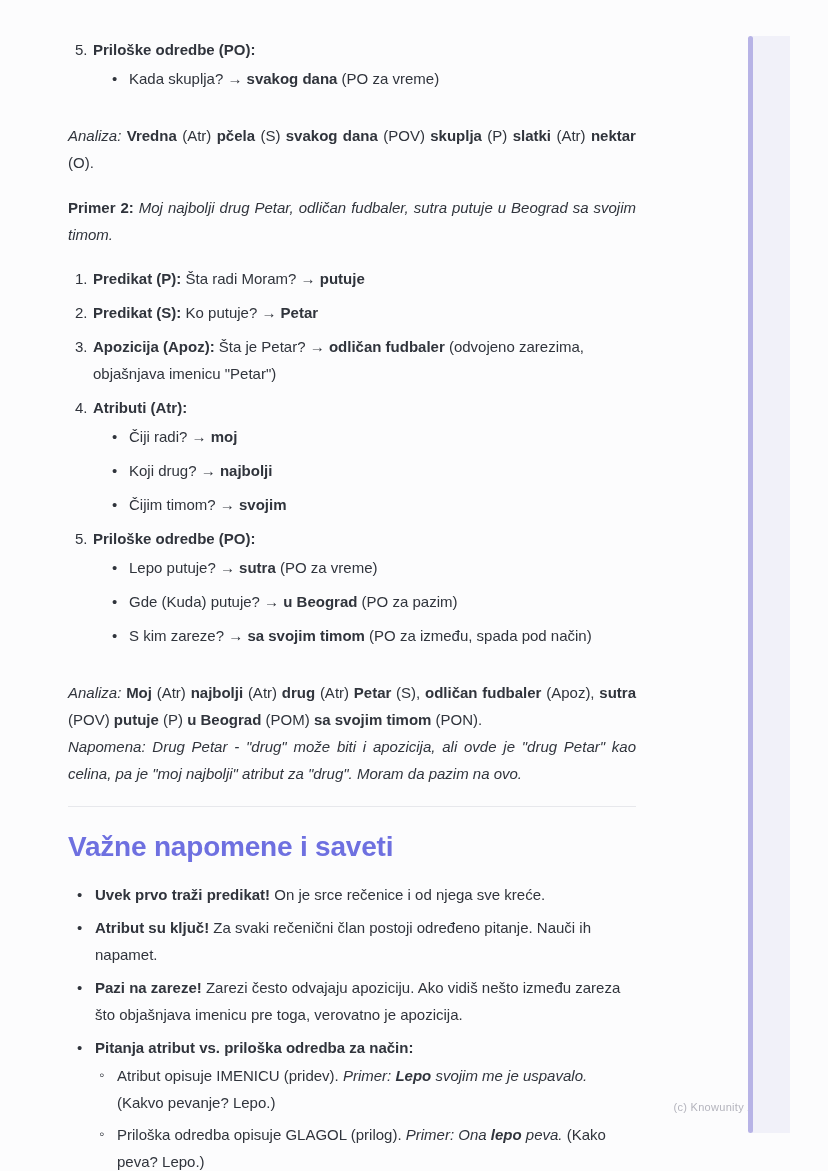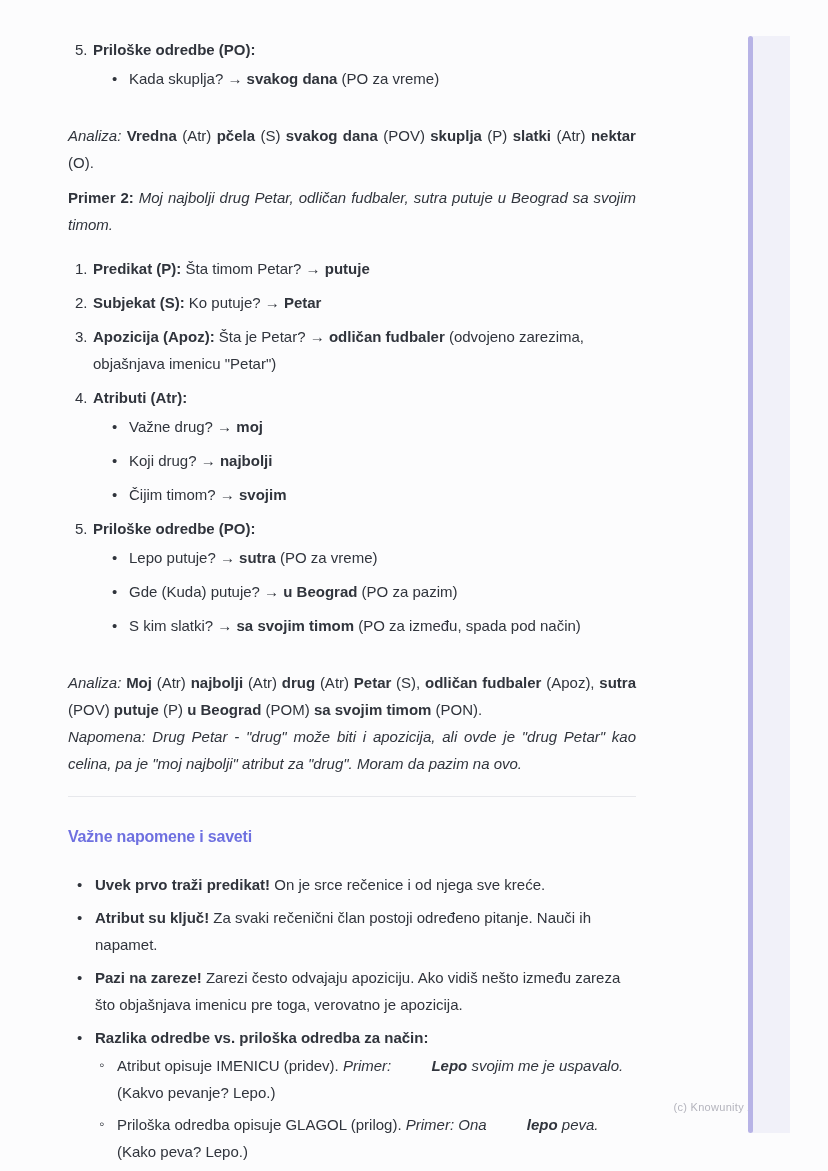--- a/index.html
+++ b/index.html
@@ -21,21 +21,21 @@
   }
   .page{position:absolute;inset:0;}
   .content{
     position:absolute;
     left:68px;top:0;width:568px;
     padding-top:36px;
     font-size:15px;line-height:27px;
   }
   .run.b{font-weight:700;}
   .run.i{font-style:italic;}
-  .run.bi{font-weight:700;font-style:italic;margin-left:36px;}
+  .run.bi{font-weight:700;font-style:italic;}
 
   .blk{position:relative;}
   
   .oli{padding-left:25px;}
   .oli .num{position:absolute;left:7px;top:0;}
   * + .oli{margin-top:7px;}
   .para + .oli{margin-top:17px;}
   
   .ul1{padding-left:61px;}
   .ul1 .mark{position:absolute;left:44px;top:0;}
@@ -46,26 +46,26 @@
   .ulTop .mark{position:absolute;left:9px;top:0;}
   * + .ulTop{margin-top:6px;}
   .h2 + .ulTop{margin-top:18px;}
   
   .ul2{padding-left:49px;}
   .ul2 .mark{position:absolute;left:31px;top:-1px;}
   * + .ul2{margin-top:5px;}
   .ulTop + .ul2{margin-top:1px;}
   
   * + .para{margin-top:30px;}
-  .para + .para{margin-top:8px;}
+  .para + .para{margin-top:18px;}
   .para.justify{text-align:justify;}
   .para.cont{margin-top:0 !important;}
   
   .h2{
-    font-size:16px;line-height:32px;font-weight:700;
+    font-size:28px;line-height:32px;font-weight:700;
     color:var(--accent);
     margin-top:24px;letter-spacing:-0.2px;
   }
   
   .hr{border-top:1px solid var(--divider);height:0;margin-top:19px;}
 
   
   .side-panel{
     position:absolute;left:752px;top:36px;width:38px;height:1097px;
     background:var(--panel);z-index:2;
@@ -82,38 +82,38 @@
 </style>
 </head>
 <body>
 
 <div class="page">
   <div class="content" id="doc">
       <div class="blk oli"><span class="num">5.</span><span class="run b">Priloške odredbe (PO):</span></div>
       <div class="blk ul1"><span class="mark">•</span><span class="run ">Kada skuplja? → </span><span class="run b">svakog dana</span><span class="run "> (PO za vreme)</span></div>
       <div class="blk para justify"><span class="run i">Analiza: </span><span class="run b">Vredna</span><span class="run "> (Atr) </span><span class="run b">pčela</span><span class="run "> (S) </span><span class="run b">svakog dana</span><span class="run "> (POV) </span><span class="run b">skuplja</span><span class="run "> (P) </span><span class="run b">slatki</span><span class="run "> (Atr) </span><span class="run b">nektar</span><span class="run "> (O).</span></div>
       <div class="blk para justify"><span class="run b">Primer 2: </span><span class="run i">Moj najbolji drug Petar, odličan fudbaler, sutra putuje u Beograd sa svojim timom.</span></div>
-      <div class="blk oli"><span class="num">1.</span><span class="run b">Predikat (P): </span><span class="run ">Šta timom Petar? → </span><span class="run b">putuje</span></div>
-      <div class="blk oli"><span class="num">2.</span><span class="run b">Subjekat (S): </span><span class="run ">Ko putuje? → </span><span class="run b">Petar</span></div>
+      <div class="blk oli"><span class="num">1.</span><span class="run b">Predikat (P): </span><span class="run ">Šta radi Moram? → </span><span class="run b">putuje</span></div>
+      <div class="blk oli"><span class="num">2.</span><span class="run b">Predikat (S): </span><span class="run ">Ko putuje? → </span><span class="run b">Petar</span></div>
       <div class="blk oli"><span class="num">3.</span><span class="run b">Apozicija (Apoz): </span><span class="run ">Šta je Petar? → </span><span class="run b">odličan fudbaler</span><span class="run "> (odvojeno zarezima, objašnjava imenicu "Petar")</span></div>
       <div class="blk oli"><span class="num">4.</span><span class="run b">Atributi (Atr):</span></div>
-      <div class="blk ul1"><span class="mark">•</span><span class="run ">Važne drug? → </span><span class="run b">moj</span></div>
+      <div class="blk ul1"><span class="mark">•</span><span class="run ">Čiji radi? → </span><span class="run b">moj</span></div>
       <div class="blk ul1"><span class="mark">•</span><span class="run ">Koji drug? → </span><span class="run b">najbolji</span></div>
       <div class="blk ul1"><span class="mark">•</span><span class="run ">Čijim timom? → </span><span class="run b">svojim</span></div>
       <div class="blk oli"><span class="num">5.</span><span class="run b">Priloške odredbe (PO):</span></div>
       <div class="blk ul1"><span class="mark">•</span><span class="run ">Lepo putuje? → </span><span class="run b">sutra</span><span class="run "> (PO za vreme)</span></div>
       <div class="blk ul1"><span class="mark">•</span><span class="run ">Gde (Kuda) putuje? → </span><span class="run b">u Beograd</span><span class="run "> (PO za pazim)</span></div>
-      <div class="blk ul1"><span class="mark">•</span><span class="run ">S kim slatki? → </span><span class="run b">sa svojim timom</span><span class="run "> (PO za između, spada pod način)</span></div>
+      <div class="blk ul1"><span class="mark">•</span><span class="run ">S kim zareze? → </span><span class="run b">sa svojim timom</span><span class="run "> (PO za između, spada pod način)</span></div>
       <div class="blk para justify"><span class="run i">Analiza: </span><span class="run b">Moj</span><span class="run "> (Atr) </span><span class="run b">najbolji</span><span class="run "> (Atr) </span><span class="run b">drug</span><span class="run "> (Atr) </span><span class="run b">Petar</span><span class="run "> (S), </span><span class="run b">odličan fudbaler</span><span class="run "> (Apoz), </span><span class="run b">sutra</span><span class="run "> (POV) </span><span class="run b">putuje</span><span class="run "> (P) </span><span class="run b">u Beograd</span><span class="run "> (POM) </span><span class="run b">sa svojim timom</span><span class="run "> (PON).</span></div>
       <div class="blk para justify cont"><span class="run i">Napomena: Drug Petar - "drug" može biti i apozicija, ali ovde je "drug Petar" kao celina, pa je "moj najbolji" atribut za "drug". Moram da pazim na ovo.</span></div>
       <div class="blk hr"></div>
       <div class="blk h2"><span class="run ">Važne napomene i saveti</span></div>
       <div class="blk ulTop"><span class="mark">•</span><span class="run b">Uvek prvo traži predikat!</span><span class="run "> On je srce rečenice i od njega sve kreće.</span></div>
       <div class="blk ulTop"><span class="mark">•</span><span class="run b">Atribut su ključ!</span><span class="run "> Za svaki rečenični član postoji određeno pitanje. Nauči ih napamet.</span></div>
       <div class="blk ulTop"><span class="mark">•</span><span class="run b">Pazi na zareze!</span><span class="run "> Zarezi često odvajaju apoziciju. Ako vidiš nešto između zareza što objašnjava imenicu pre toga, verovatno je apozicija.</span></div>
-      <div class="blk ulTop"><span class="mark">•</span><span class="run b">Razlika odredbe vs. priloška odredba za način:</span></div>
+      <div class="blk ulTop"><span class="mark">•</span><span class="run b">Pitanja atribut vs. priloška odredba za način:</span></div>
       <div class="blk ul2"><span class="mark">◦</span><span class="run ">Atribut opisuje IMENICU (pridev). </span><span class="run i">Primer: </span><span class="run bi">Lepo</span><span class="run i"> svojim me je uspavalo.</span><span class="run "> (Kakvo pevanje? Lepo.)</span></div>
       <div class="blk ul2"><span class="mark">◦</span><span class="run ">Priloška odredba opisuje GLAGOL (prilog). </span><span class="run i">Primer: Ona </span><span class="run bi">lepo</span><span class="run i"> peva.</span><span class="run "> (Kako peva? Lepo.)</span></div>
     </div>
   <div class="side-panel"></div>
   <div class="side-bar"></div>
   <div class="watermark">(c) Knowunity 2025</div>
 </div>
 
 </body></html>

